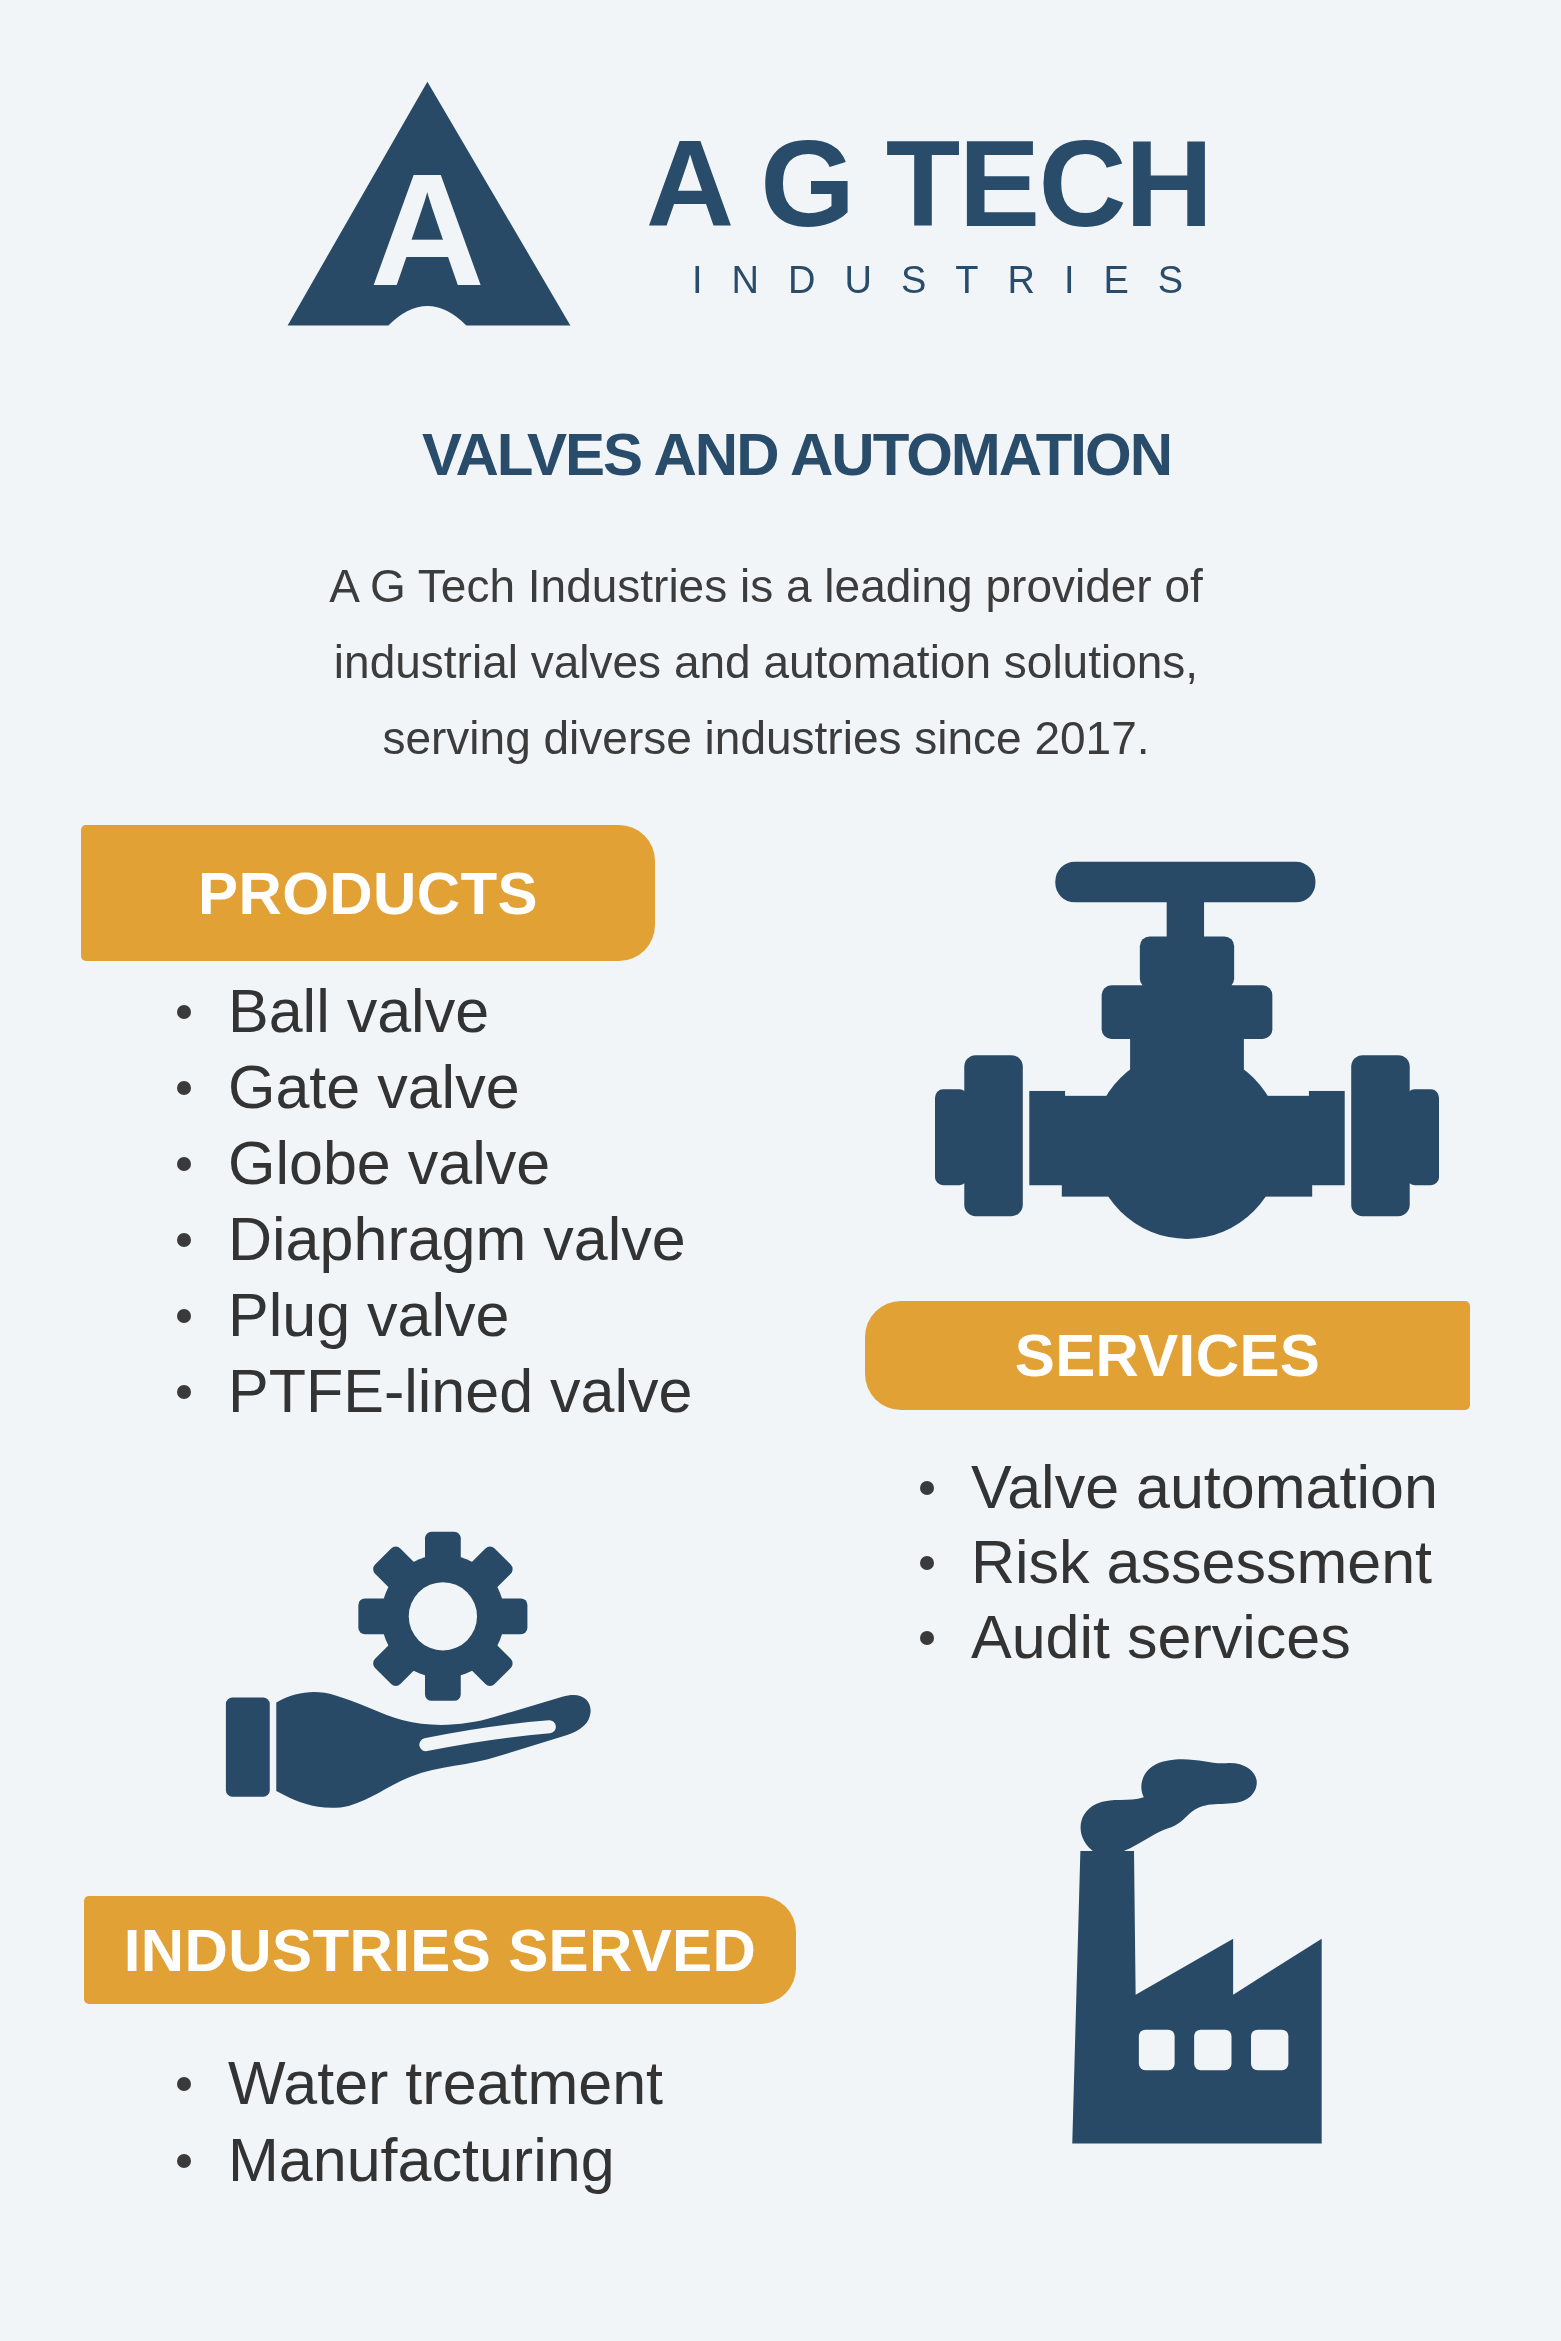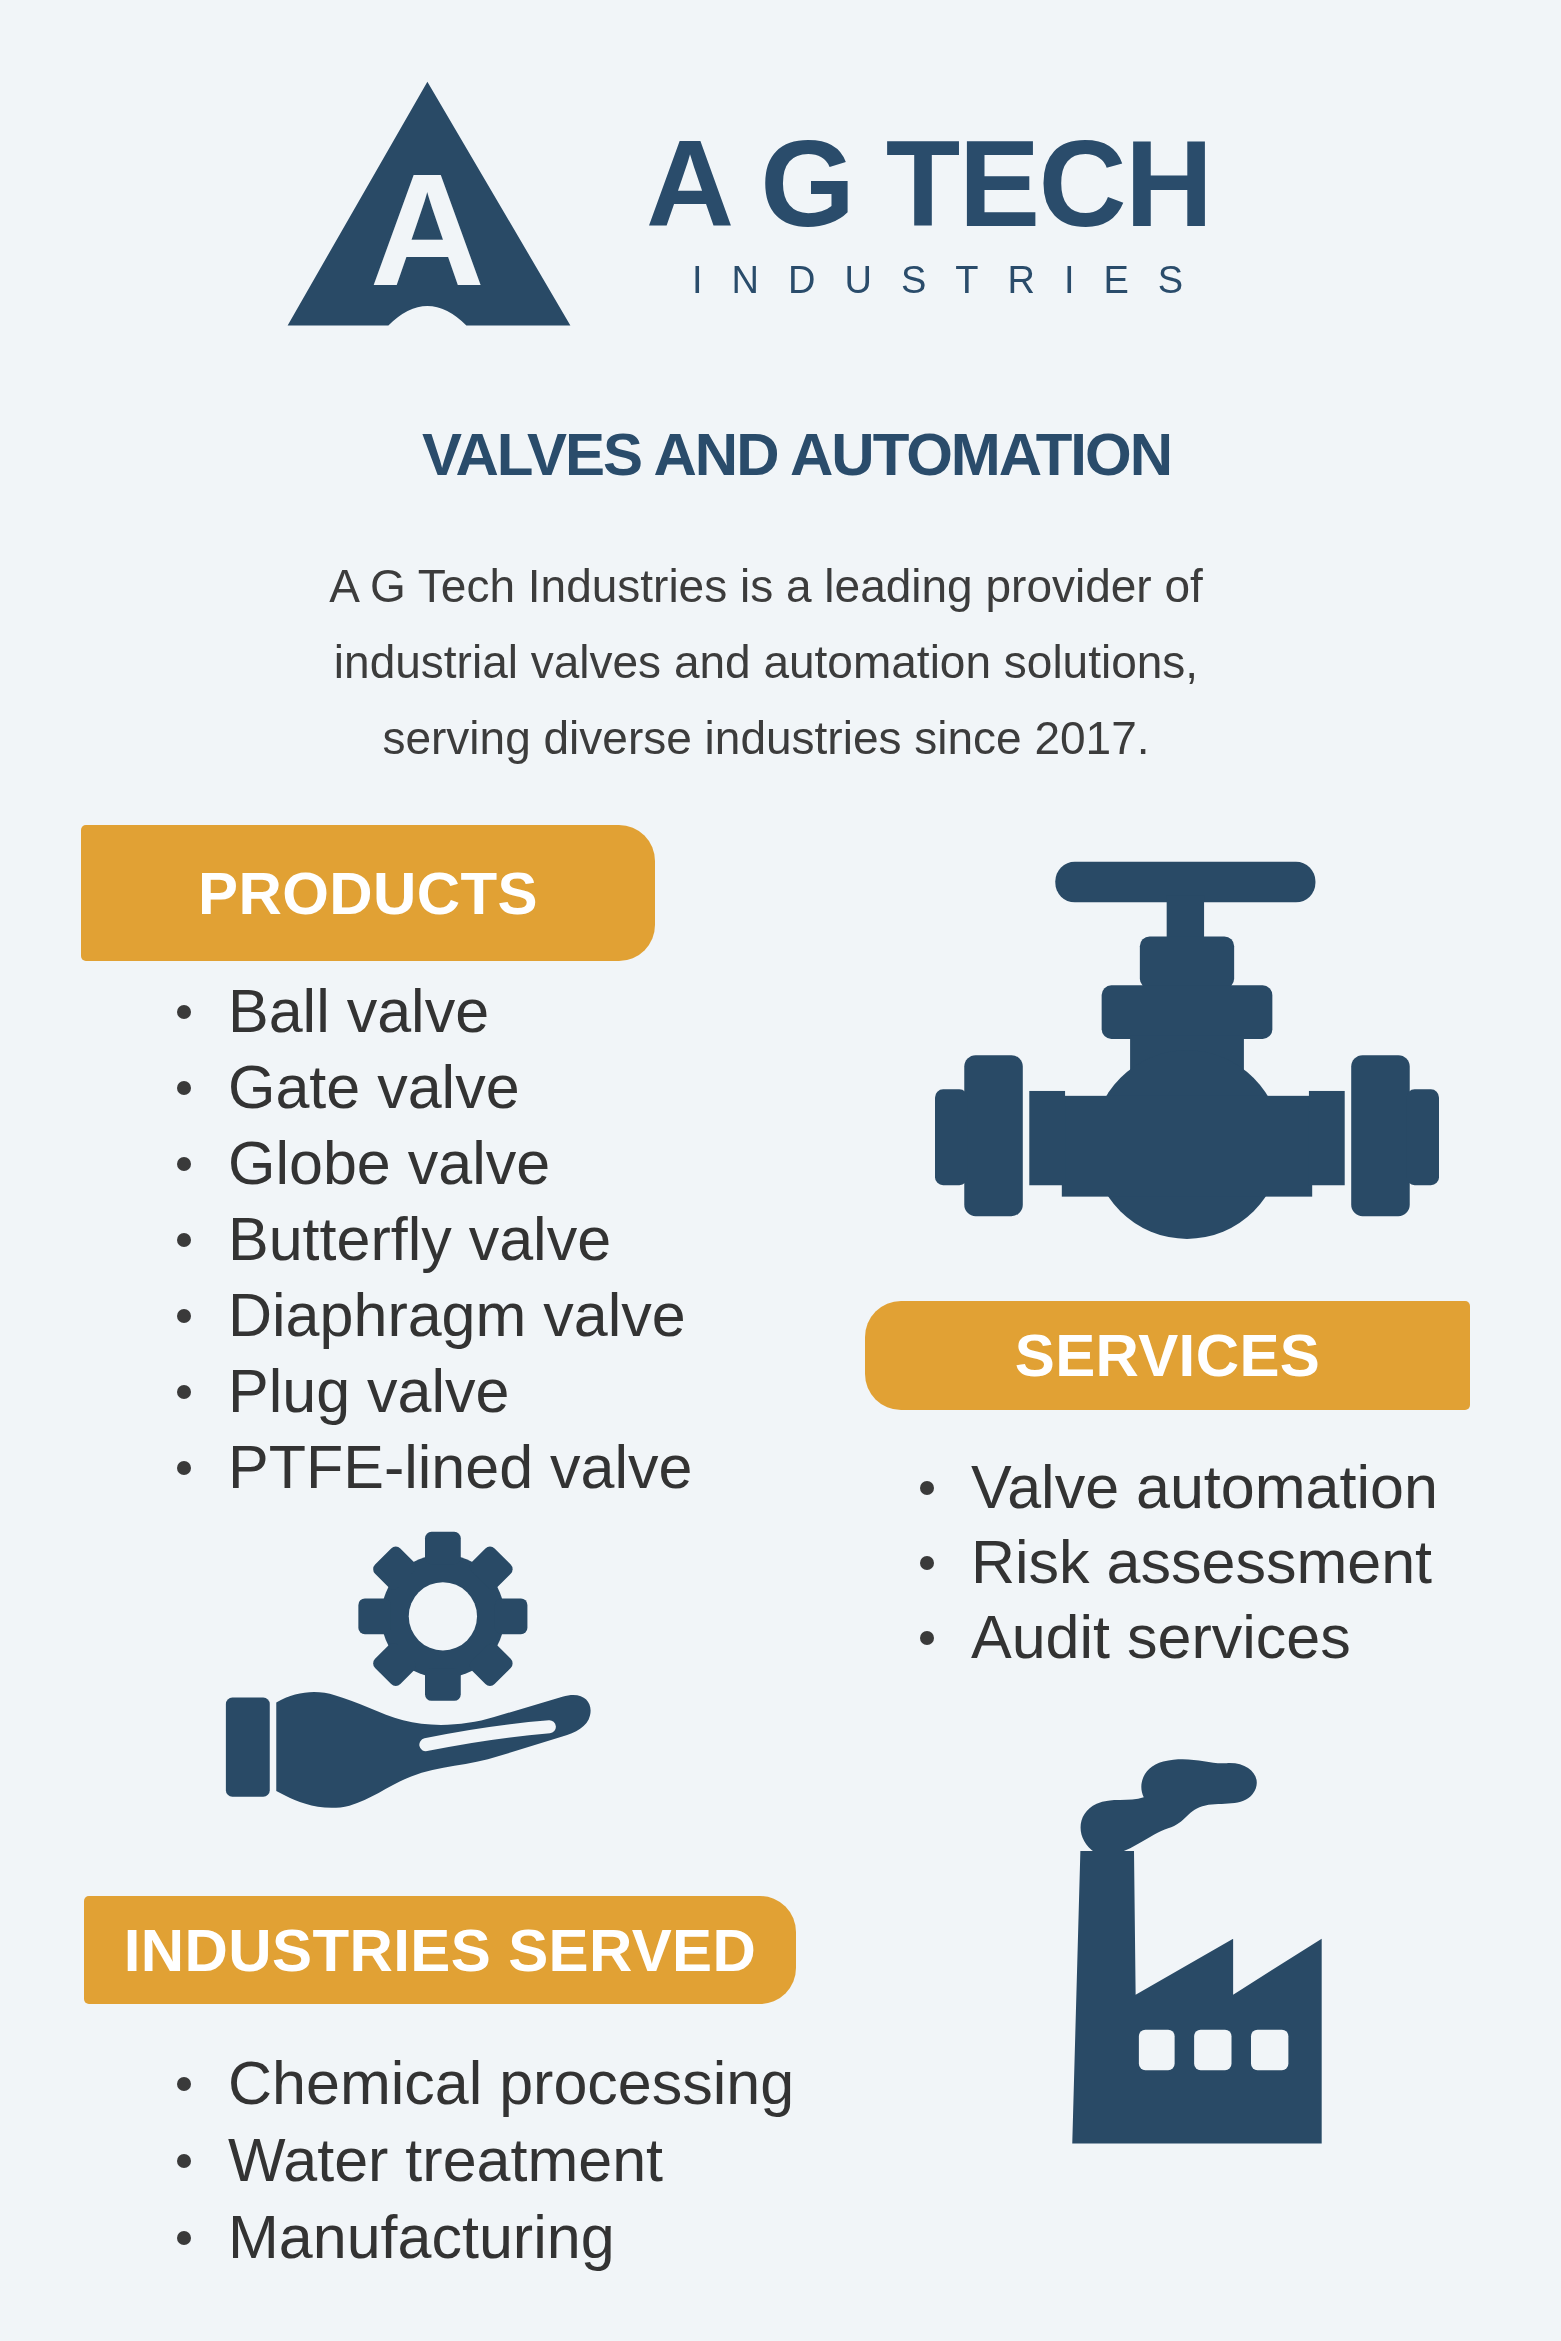--- a/index.html
+++ b/index.html
@@ -82,21 +82,20 @@
     <div>serving diverse industries since 2017.</div>
   </div>
 
   <div class="abs badge badge-products">
     <span>PRODUCTS</span>
   </div>
   <ul class="abs blist list-products">
     <li>Ball valve</li>
     <li>Gate valve</li>
     <li>Globe valve</li>
-    <li>Butterfly valve</li>
     <li>Diaphragm valve</li>
     <li>Plug valve</li>
     <li>PTFE-lined valve</li>
   </ul>
 
   <svg class="abs" style="left:935px;top:855px;" width="504" height="389" viewBox="0 0 620 478">
     <g class="ic">
       <rect x="148" y="8" width="320" height="50" rx="24"></rect>
       <rect x="285" y="50" width="46" height="70"></rect>
       <rect x="252" y="100" width="116" height="64" rx="12"></rect>
@@ -142,21 +141,20 @@
                C451,252 436,259 420,264 L342,288 C306,300 268,300 234,313
                C206,324 186,341 158,349 C126,357 96,345 80,337 L68,331 Z"></path>
     </g>
     <path d="M252,274 Q330,258 404,252" stroke="#f1f5f8" stroke-width="16" fill="none" stroke-linecap="round"></path>
   </svg>
 
   <div class="abs badge badge-industries">
     <span>INDUSTRIES SERVED</span>
   </div>
   <ul class="abs blist list-industries">
-    <li>Chemical processing</li>
     <li>Water treatment</li>
     <li>Manufacturing</li>
   </ul>
 
   <svg class="abs" style="left:1072px;top:1755px;" width="254" height="390" viewBox="0 0 312 480">
     <g class="ic">
       <path d="M28,120 C4,104 4,72 30,60 C48,52 70,58 88,52 C80,36 88,14 112,8
                C146,0 168,12 190,10 C220,8 236,30 222,48 C210,64 184,58 164,62
                C142,66 140,84 118,90 C92,98 56,134 28,120 Z"></path>
       <path d="M10,118 L76,118 L78,295 L198,226 L198,295 L307,226 L307,478 L0,478 Z"></path>

